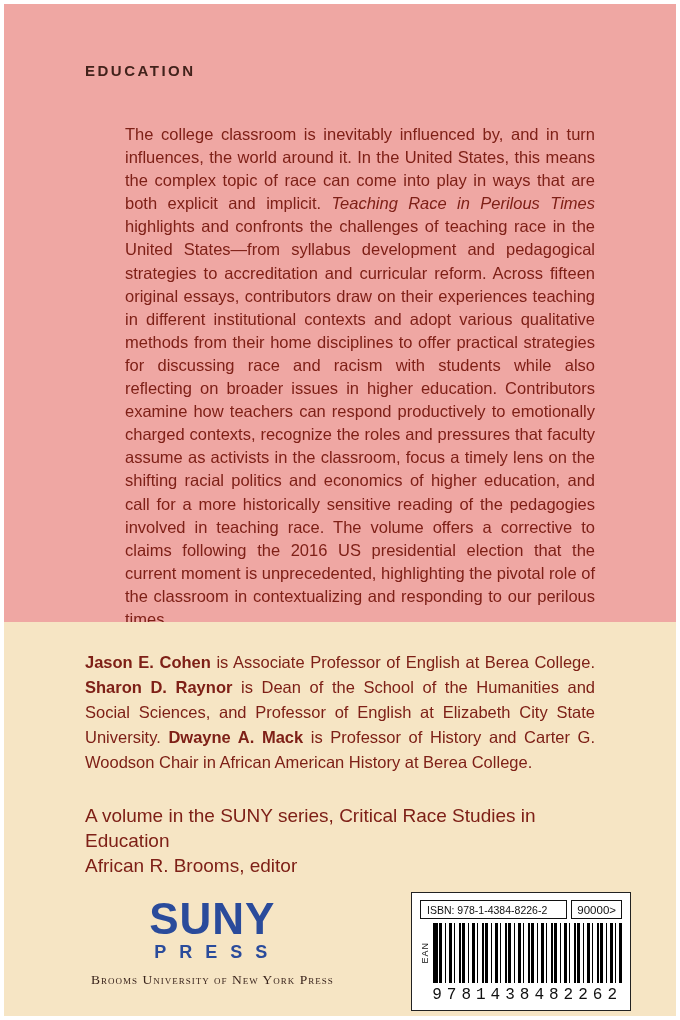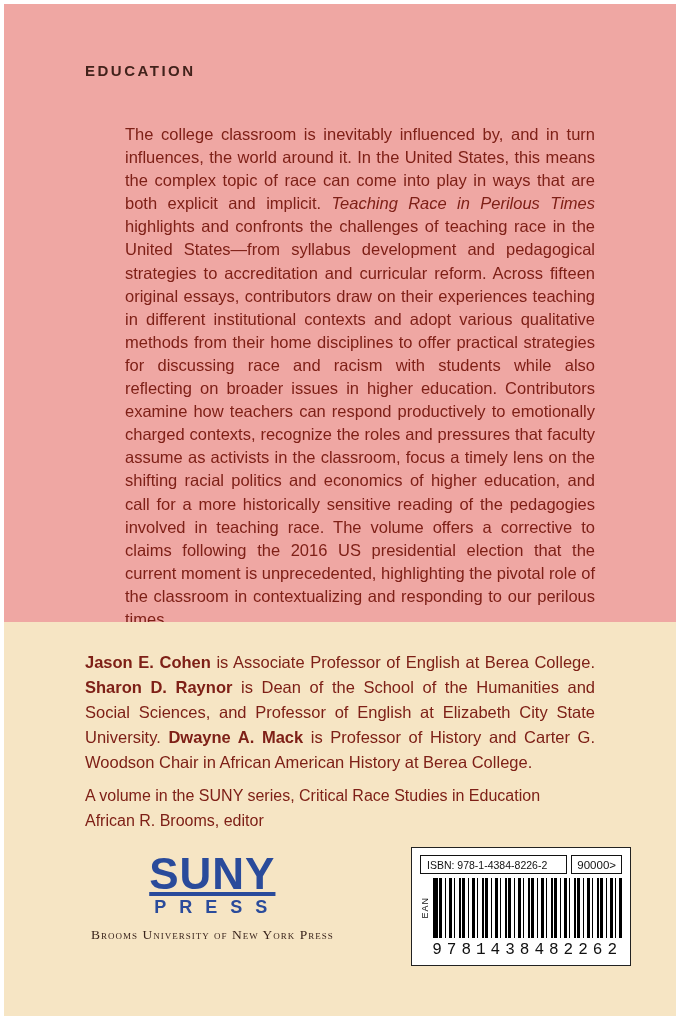--- a/index.html
+++ b/index.html
@@ -53,22 +53,22 @@
     padding:28px 81px 0 81px;
     color:var(--body-text,#7e2017);
   }
   .bios{
     font-size:16.5px;
     line-height:25px;
     text-align:justify;
   }
   .bios b{font-weight:bold;}
   .series{
-    margin-top:8px;
-    font-size:16px;
+    margin-top:28px;
+    font-size:19px;
     line-height:25px;
   }
   .footer-row{
     margin-top:14px;
     margin-right:-36px;
     display:flex;
     justify-content:space-between;
     align-items:flex-start;
   }
   
@@ -76,21 +76,20 @@
     text-align:center;
     margin-left:6px;
     margin-top:6px;
   }
   .suny{
     color:var(--suny-blue,#2a4b9b);
     font-weight:bold;
     font-size:44px;
     line-height:42px;
     letter-spacing:1px;
-    text-decoration:underline;
   }
   .press{
     color:var(--suny-blue,#2a4b9b);
     font-weight:bold;
     font-size:18px;
     letter-spacing:13px;
     margin-left:10px;
     line-height:24px;
   }
   .fullname{

